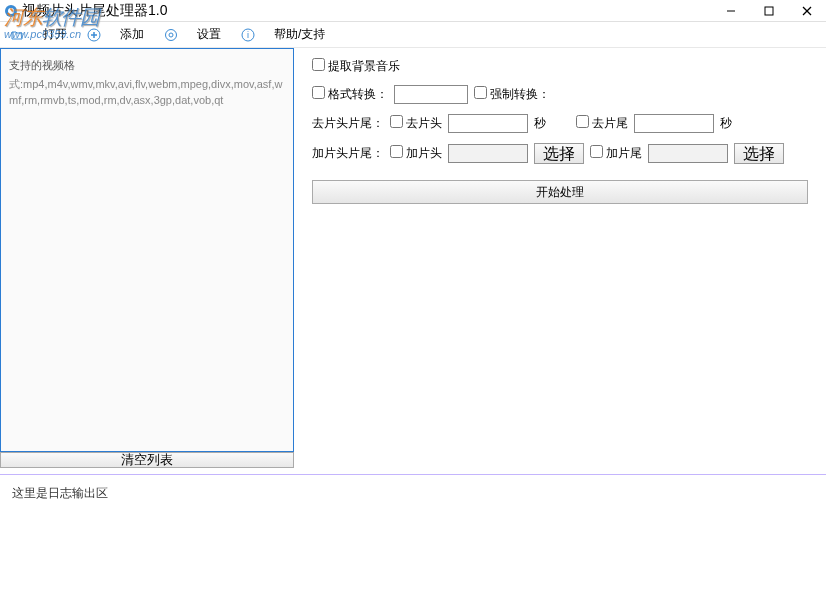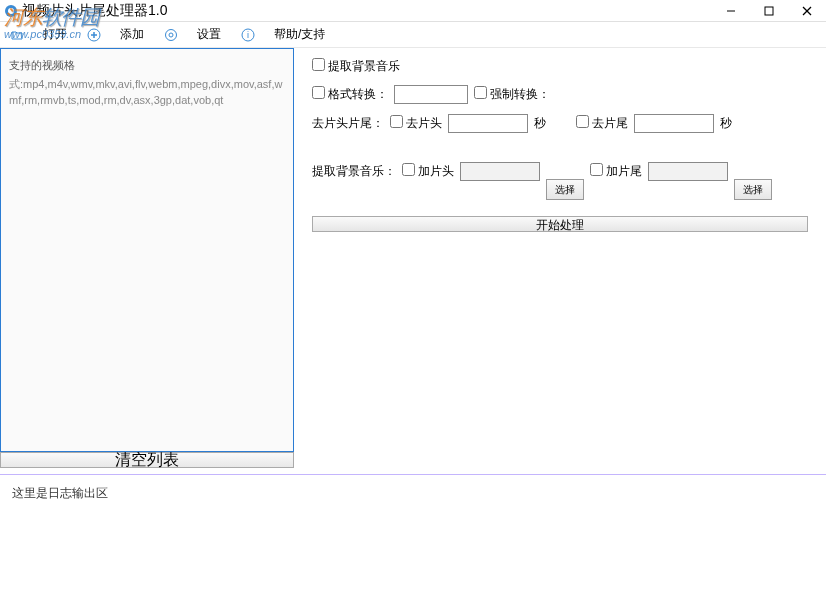--- a/index.html
+++ b/index.html
@@ -114,21 +114,21 @@
     }
     .left-panel-body .drag-hint { margin-bottom: 8px; color:#777; }
     .left-panel-body .fmt-title { color:#555; margin-bottom: 2px; }
     .left-panel-body .fmt-list { color:#888; }
     .clear-btn-wrap { height: 22px; }
     .clear-btn {
       width: 294px;
       height: 16px;
       border: 1px solid #aaa;
       background: linear-gradient(#fafafa,#e8e8e8);
-      font-size: 16px;
+      font-size: 13px;
       cursor: pointer;
       display: flex;
       align-items: center;
       justify-content: center;
     }
     .right-panel {
       flex: 1;
       padding: 10px 18px;
     }
     .row {
@@ -156,27 +156,26 @@
       font-size: 12px;
     }
     .row .t-input.disabled { background:#f2f2f2; color:#888; }
     .row .t-input.w1 { width: 74px; }
     .row .t-input.w2 { width: 80px; }
     .row .btn-small {
       border: 1px solid #999;
       background: linear-gradient(#fafafa,#e6e6e6);
       height: 21px;
       padding: 0 8px;
-      font-size: 10px;
-      cursor: pointer;
-      margin-top: 36px;
+      font-size: 16px;
+      cursor: pointer;
     }
     .start-btn {
       width: 100%;
-      height: 16px;
+      height: 24px;
       border: 1px solid #aaa;
       background: linear-gradient(#fafafa,#e6e6e6);
       font-size: 12px;
       cursor: pointer;
       margin-top: 6px;
     }
     .log-area {
       border-top: 1px solid #c4b5fd;
       height: 128px;
       padding: 10px 12px;
@@ -302,21 +301,21 @@
       <span class="col-gap"></span>
       <label class="ck">
         <input type="checkbox" style="">
         <span>去片尾</span>
       </label>
       <input class="t-input w2" value="" style="">
       <span>秒</span>
     </div>
 
     <div class="row">
-      <span class="label-fixed">提取背景音乐：</span>
+      <span class="label-fixed">加片头片尾：</span>
       <label class="ck">
         <input type="checkbox" style="">
         <span>加片头</span>
       </label>
       <input class="t-input w2 disabled" readonly="" value="" style="">
       <button class="btn-small">选择</button>
       <label class="ck">
         <input type="checkbox" style="">
         <span>加片尾</span>
       </label>

